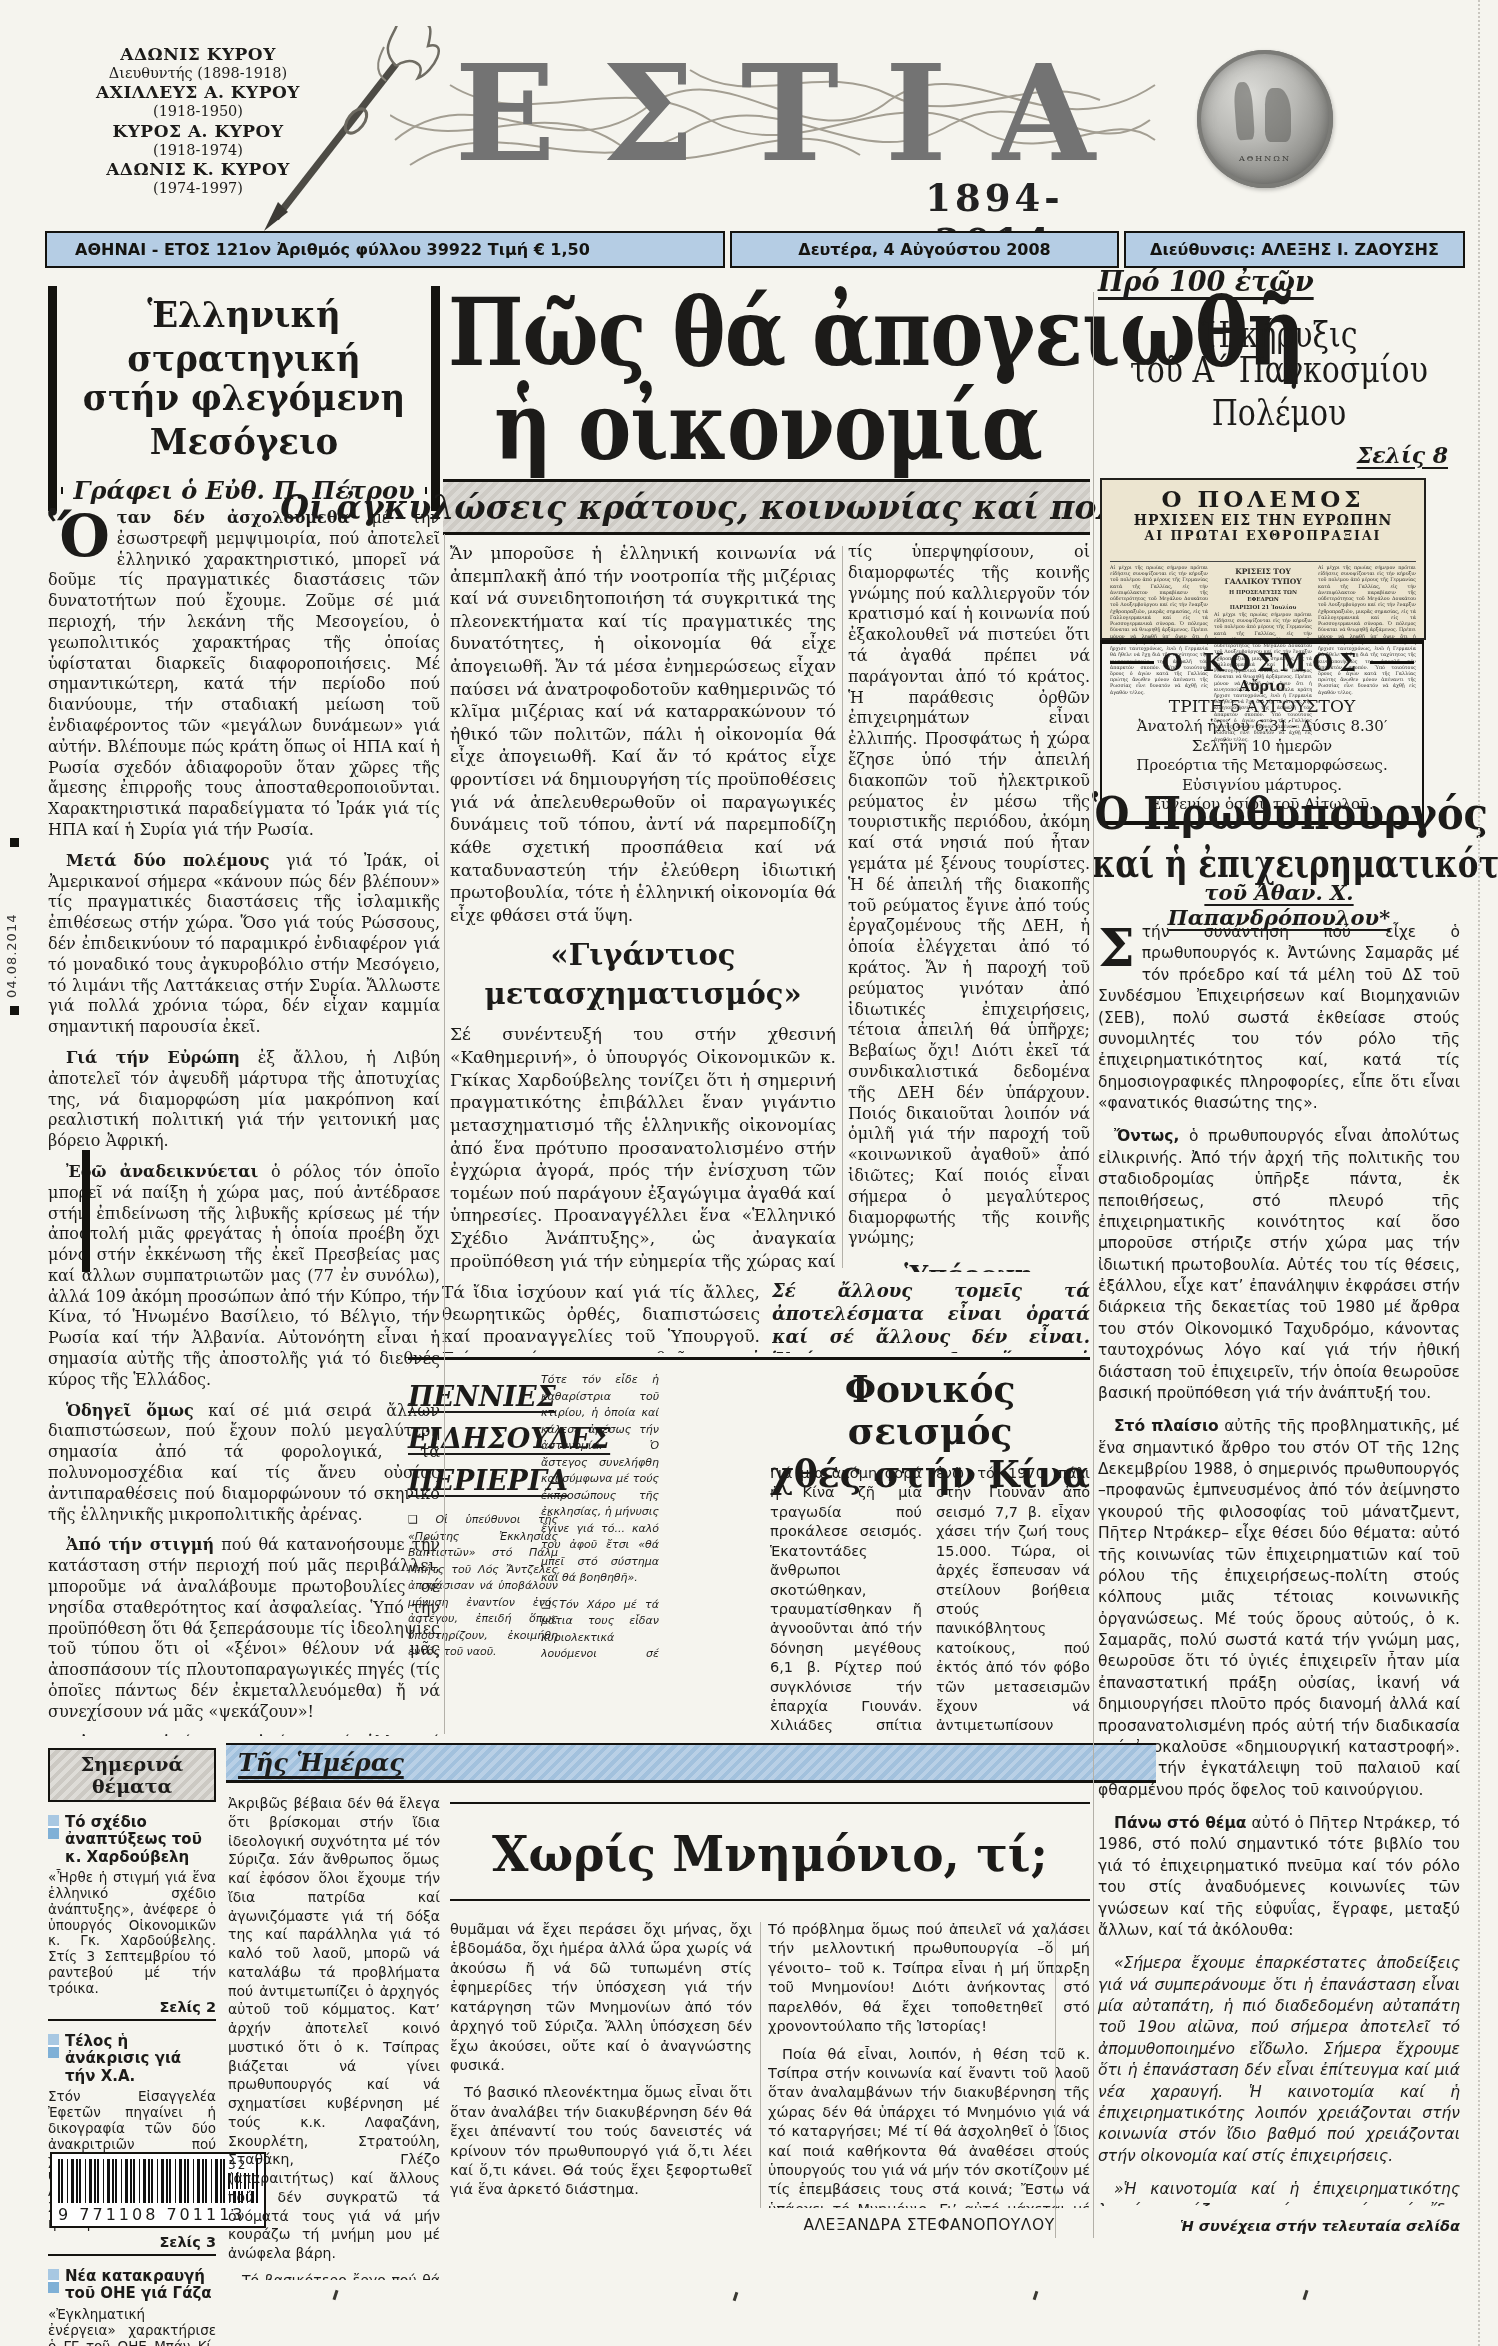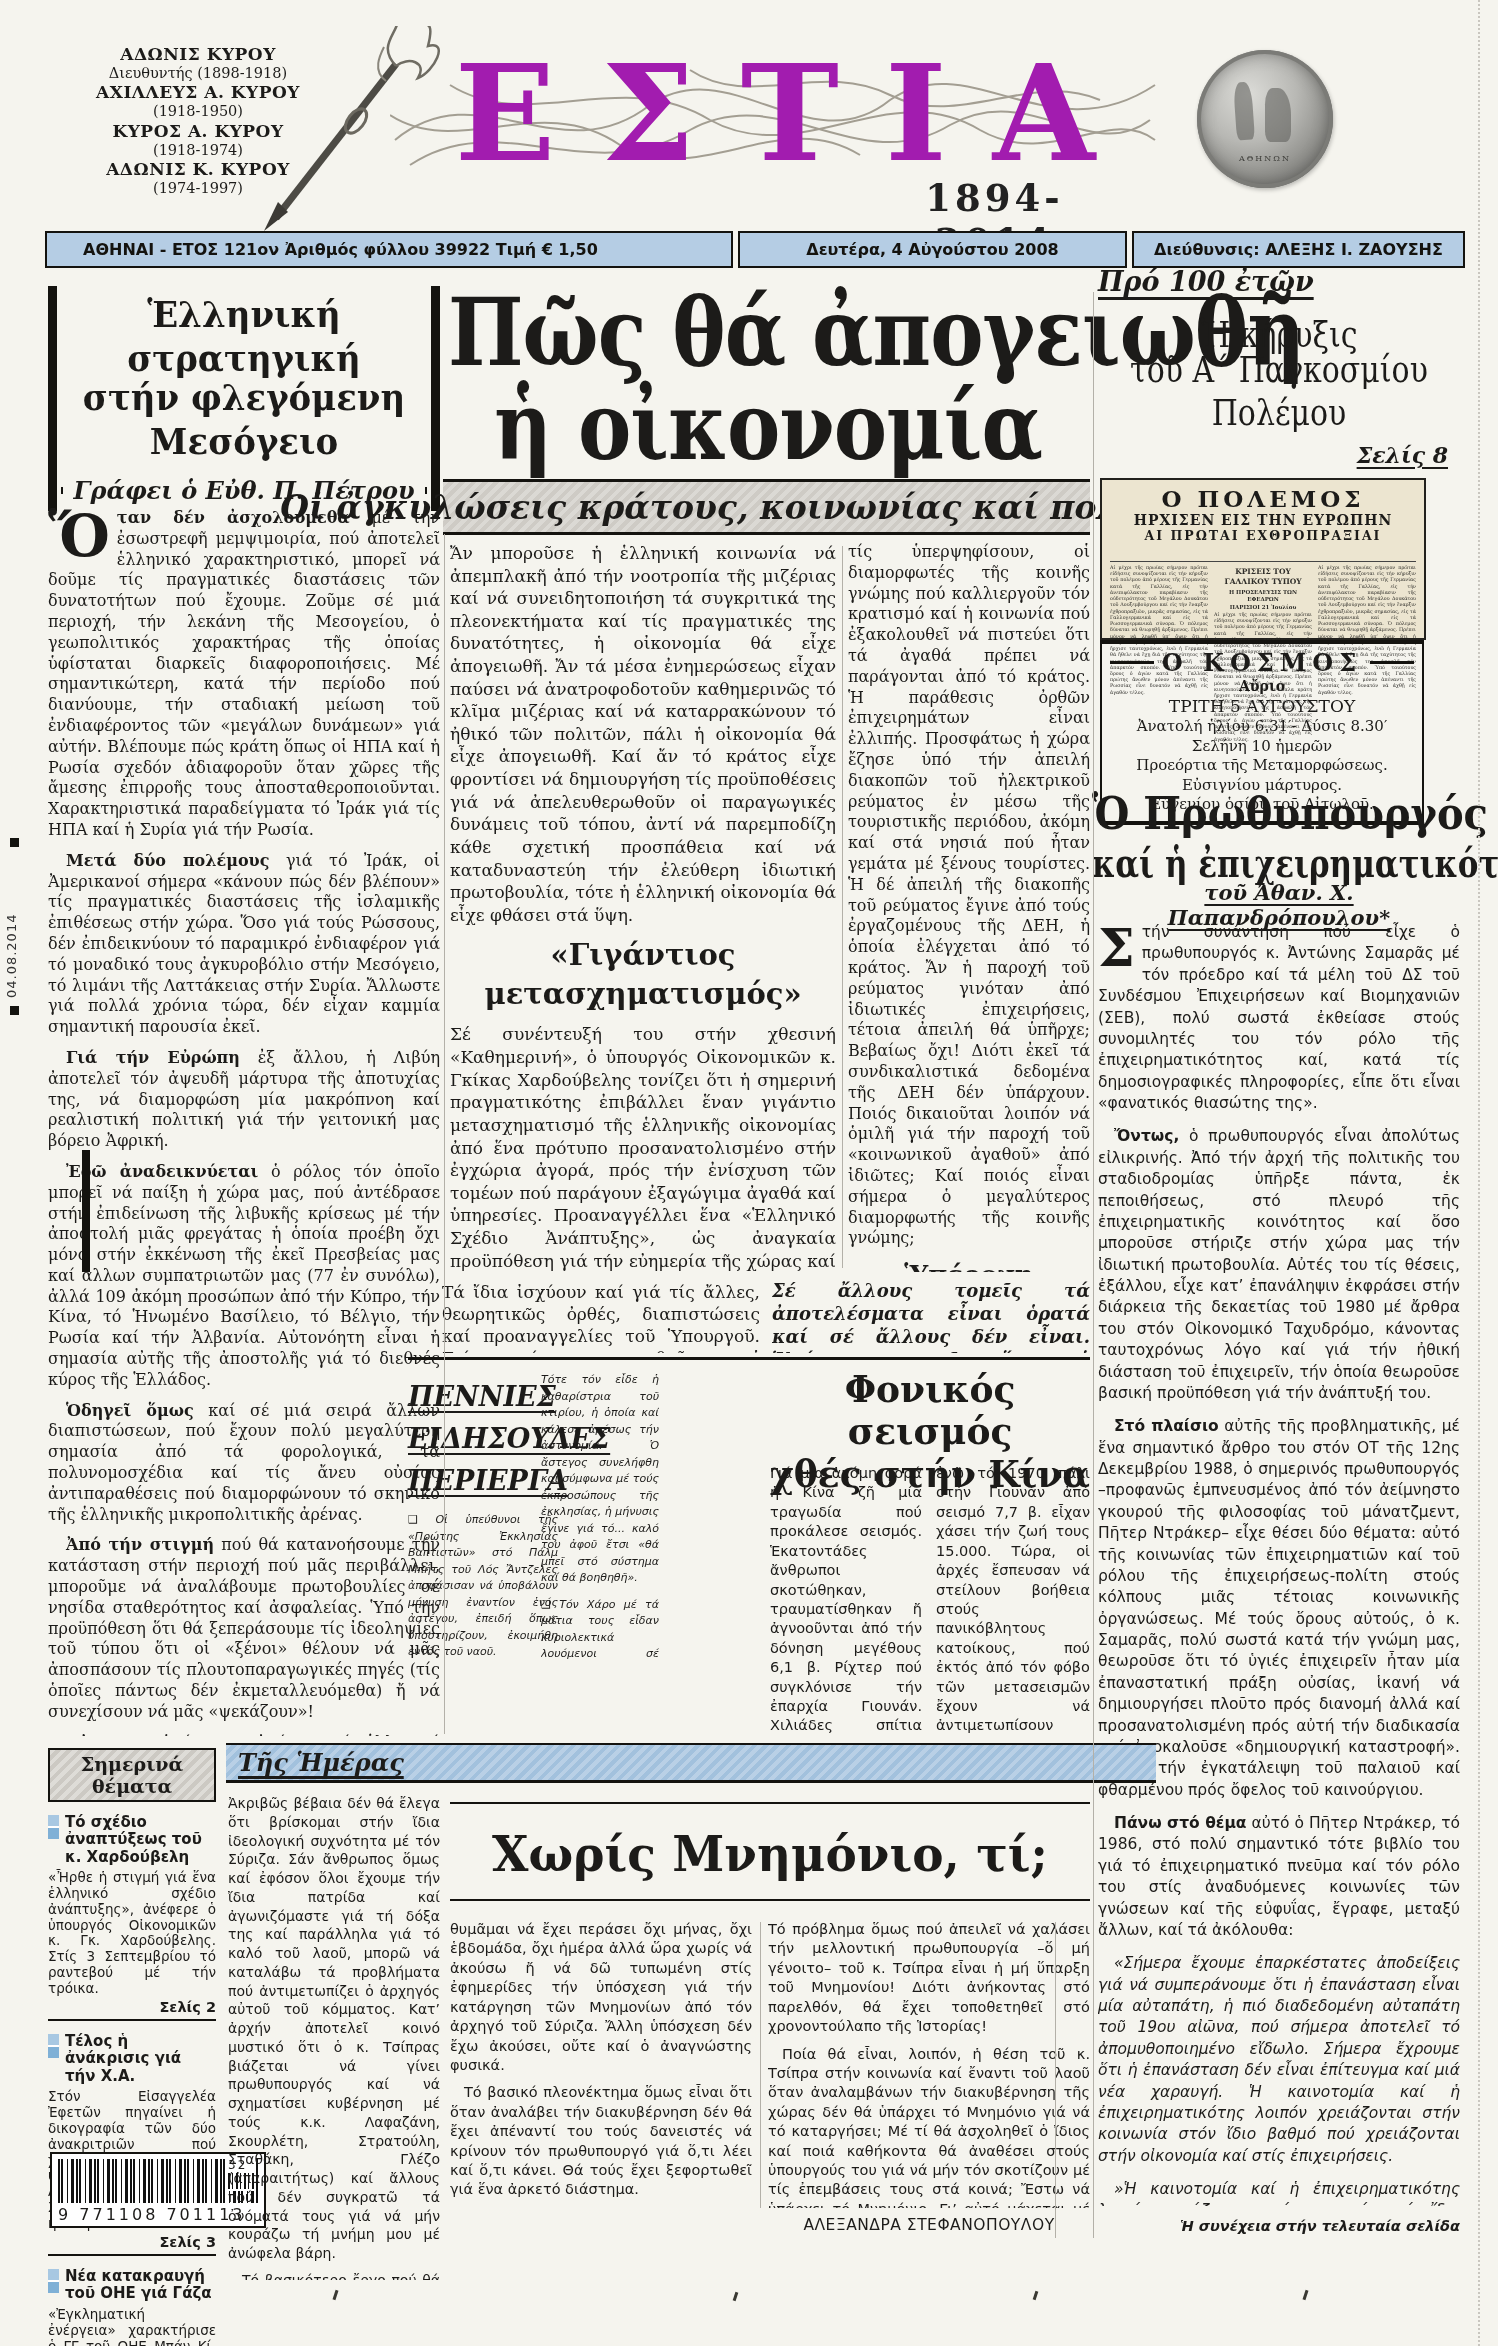--- a/index.html
+++ b/index.html
@@ -11,21 +11,21 @@
   html,body{margin:0;padding:0;background:#888;}
   .page{position:relative;width:1498px;height:2346px;background:var(--paper);color:var(--ink);overflow:hidden;font-family:var(--serif);}
   .abs{position:absolute;}
   .ctr{text-align:center;}
   .just{text-align:justify;}
   .clip{overflow:hidden;}
   
   .founders{font-family:var(--serif);line-height:1.22;}
   .founders .nm{font-weight:bold;font-size:17px;letter-spacing:.5px;}
   .founders .dt{font-size:14.5px;}
-  .logo-word{font-family:var(--serif);font-weight:bold;font-size:132px;letter-spacing:46px;line-height:1;color:#a21caf;white-space:nowrap;}
+  .logo-word{font-family:var(--serif);font-weight:bold;font-size:132px;letter-spacing:46px;line-height:1;color:#737373;white-space:nowrap;}
   .anniv{font-family:var(--serif);font-weight:bold;font-size:37px;letter-spacing:4px;color:#222;}
   .coin{border-radius:50%;background:radial-gradient(circle at 38% 32%,#dcdcd8 0%,#b8b8b4 38%,#8d8d89 68%,#636360 100%);box-shadow:inset 0 0 0 4px #7b7b77, inset 0 0 18px rgba(0,0,0,.45), 1px 2px 4px rgba(0,0,0,.25);}
   .coin .fig{position:absolute;background:#5a5a56;opacity:.55;border-radius:40% 40% 20% 20%;}
   
   .dateband{display:flex;gap:5px;}
   .dateband .cell{background:#b5cde4;border:2px solid #14130f;display:flex;align-items:center;font-family:var(--sans);font-weight:bold;font-size:16px;color:#14130f;}
   
   .lhead-box{border-left:9px solid #14130f;border-right:9px solid #14130f;padding:10px 4px 6px;}
   .lhead{font-weight:bold;font-size:34px;line-height:1.22;transform:scaleY(1.06);}
   .byline-row{display:flex;align-items:center;gap:10px;}
@@ -144,21 +144,21 @@
   </div>
   <div class="abs anniv ctr" style="left:872px;top:176px;width:245px;">1894-2014</div>
 
   <div class="abs coin" style="left:1197px;top:50px;width:136px;height:138px;">
     <div class="fig" style="left:38px;top:32px;width:18px;height:58px;transform:rotate(-4deg);"></div>
     <div class="fig" style="left:68px;top:38px;width:26px;height:54px;border-radius:30% 50% 20% 20%;"></div>
     <div class="abs" style="left:0;top:104px;width:136px;text-align:center;font-size:8px;letter-spacing:2px;color:#3f3f3b;">ΑΘΗΝΩΝ</div>
   </div>
 
   <div class="abs dateband" style="left:45px;top:231px;width:1420px;height:37px;">
-    <div class="cell" style="width:648px;padding-left:36px;">ΑΘΗΝΑΙ - ΕΤΟΣ 121ον Ἀριθμός φύλλου 39922 Τιμή € 1,50</div>
+    <div class="cell" style="width:648px;padding-left:28px;">ΑΘΗΝΑΙ - ΕΤΟΣ 121ον Ἀριθμός φύλλου 39922 Τιμή € 1,50</div>
     <div class="cell" style="width:385px;justify-content:center;">Δευτέρα, 4 Αὐγούστου 2008</div>
     <div class="cell" style="flex:1;justify-content:center;">Διεύθυνσις: ΑΛΕΞΗΣ Ι. ΖΑΟΥΣΗΣ</div>
   </div>
 
   <div class="abs lhead-box ctr" style="left:48px;top:286px;width:366px;">
     <div class="lhead">Ἑλληνική στρατηγική</div>
     <div class="lhead">στήν φλεγόμενη Μεσόγειο</div>
     <div class="byline-row" style="margin-top:14px;">
       <span class="byline">Γράφει ὁ Εὐθ. Π. Πέτρου</span>
     </div>

